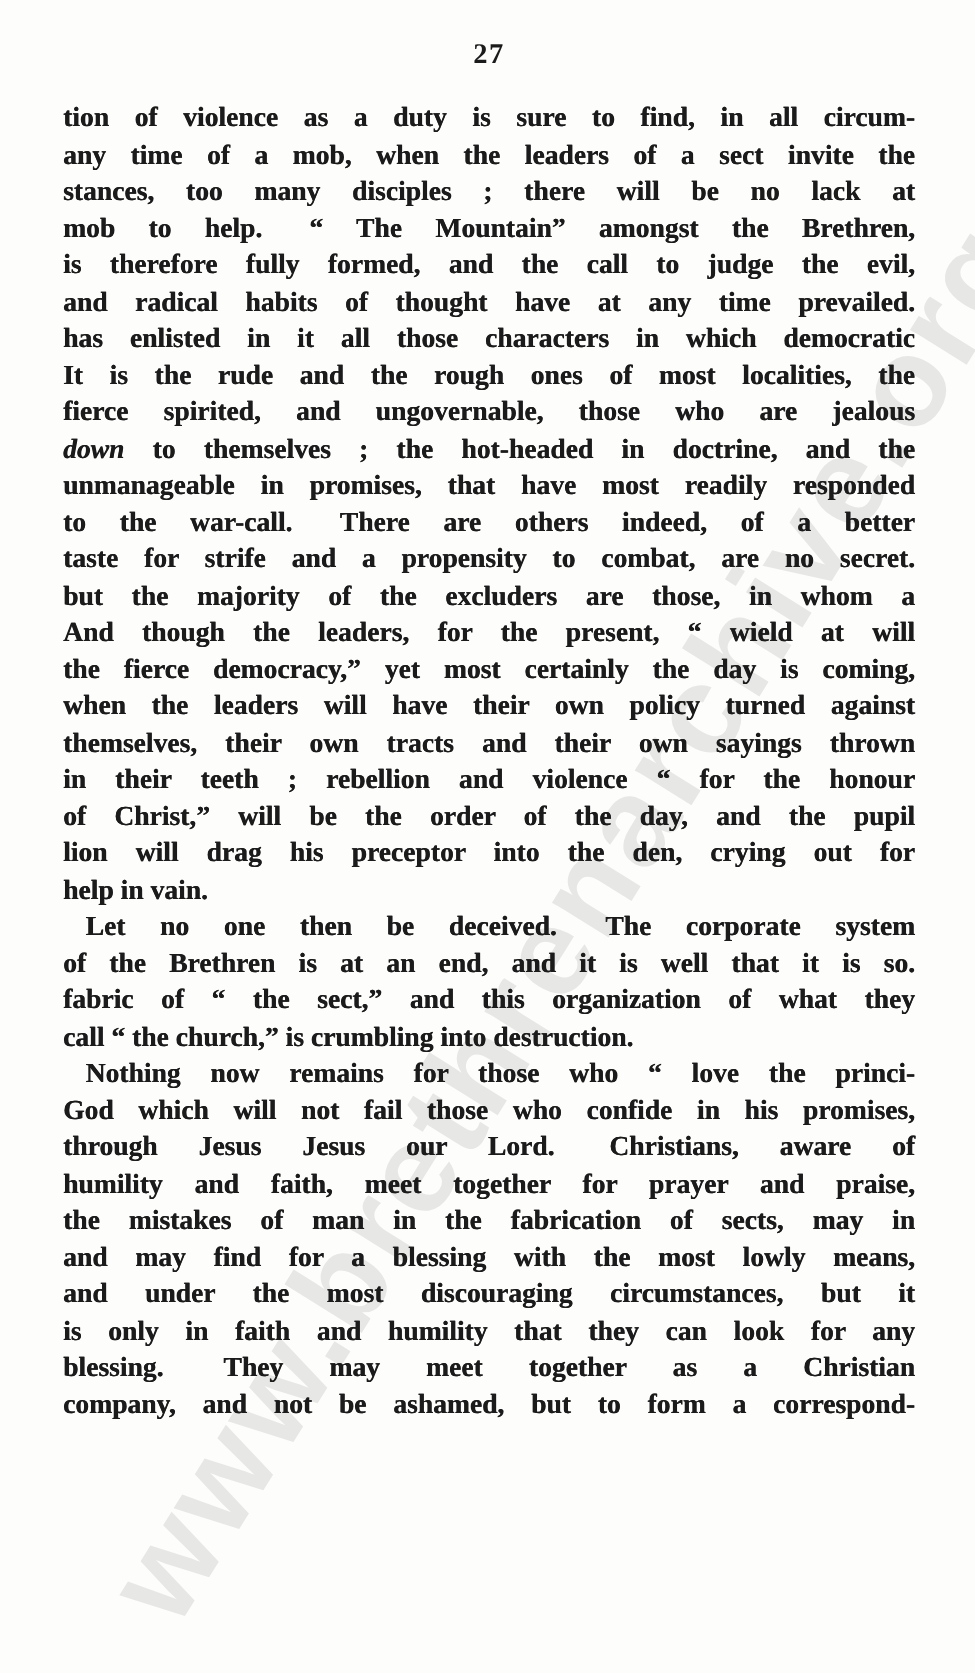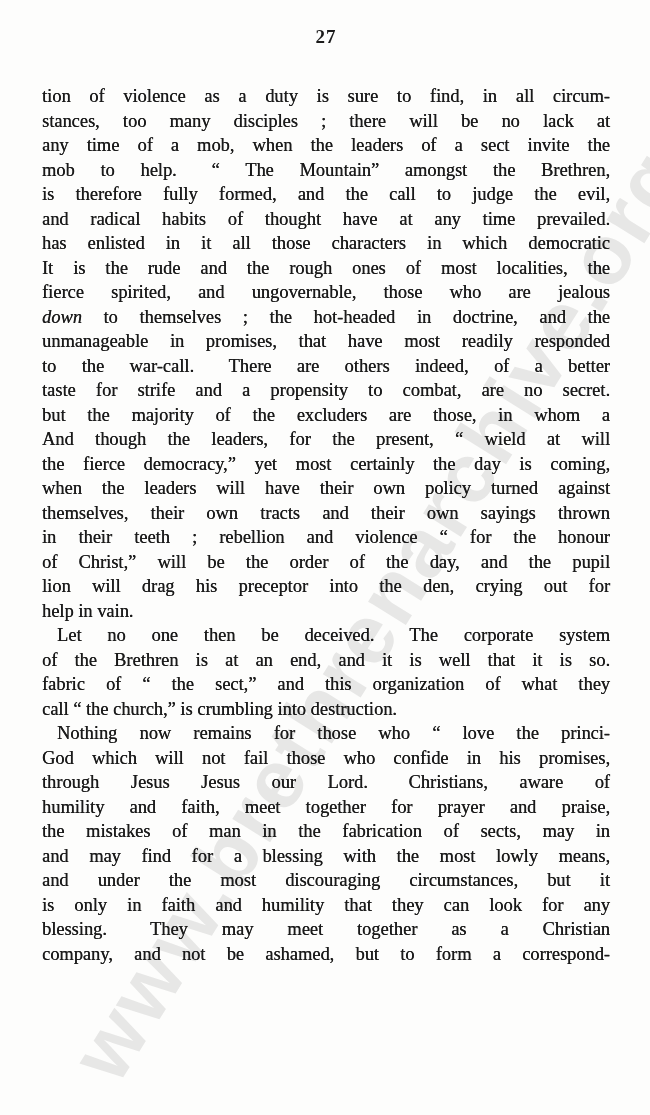--- a/index.html
+++ b/index.html
@@ -31,31 +31,32 @@
   .content {
     position: relative;
     z-index: 1;
     padding: 26px 40px 0 42px;
   }
   .page-number {
     text-align: center;
     font-size: 19px;
     font-weight: 700;
     letter-spacing: 1px;
-    margin-bottom: 36px;
+    margin-bottom: 18px;
   }
   .body-text {
     font-size: 18.4px;
     line-height: 24.5px;
     text-shadow: 0.25px 0 0 currentColor;
   }
   .line {
     text-align: justify;
     text-align-last: justify;
     white-space: normal;
+    font-weight: bold;
   }
   .line.last {
     text-align-last: left;
   }
   .line.indent {
     text-indent: 15px;
   }
   .line i { font-style: italic; margin-top: 28px; }
 </style>
 </head>
@@ -64,22 +65,22 @@
 <div class="scan-page">
   <div class="watermark">www.brethrenarchive.org</div>
 
   <div class="content">
     <div class="page-number">27</div>
 
     <div class="body-text">
 
       <div class="paragraph">
         <div class="line">tion of violence as a duty is sure to find, in all circum-</div>
+        <div class="line">any time of a mob, when the leaders of a sect invite the</div>
         <div class="line">stances, too many disciples ; there will be no lack at</div>
-        <div class="line">any time of a mob, when the leaders of a sect invite the</div>
         <div class="line">mob to help.  “ The Mountain” amongst the Brethren,</div>
         <div class="line">is therefore fully formed, and the call to judge the evil,</div>
         <div class="line">and radical habits of thought have at any time prevailed.</div>
         <div class="line">has enlisted in it all those characters in which democratic</div>
         <div class="line">It is the rude and the rough ones of most localities, the</div>
         <div class="line">fierce spirited, and ungovernable, those who are jealous</div>
         <div class="line"><i>down</i><span> to themselves ; the hot-headed in doctrine, and the</span></div>
         <div class="line">unmanageable in promises, that have most readily responded</div>
         <div class="line">to the war-call.  There are others indeed, of a better</div>
         <div class="line">taste for strife and a propensity to combat, are no secret.</div>

